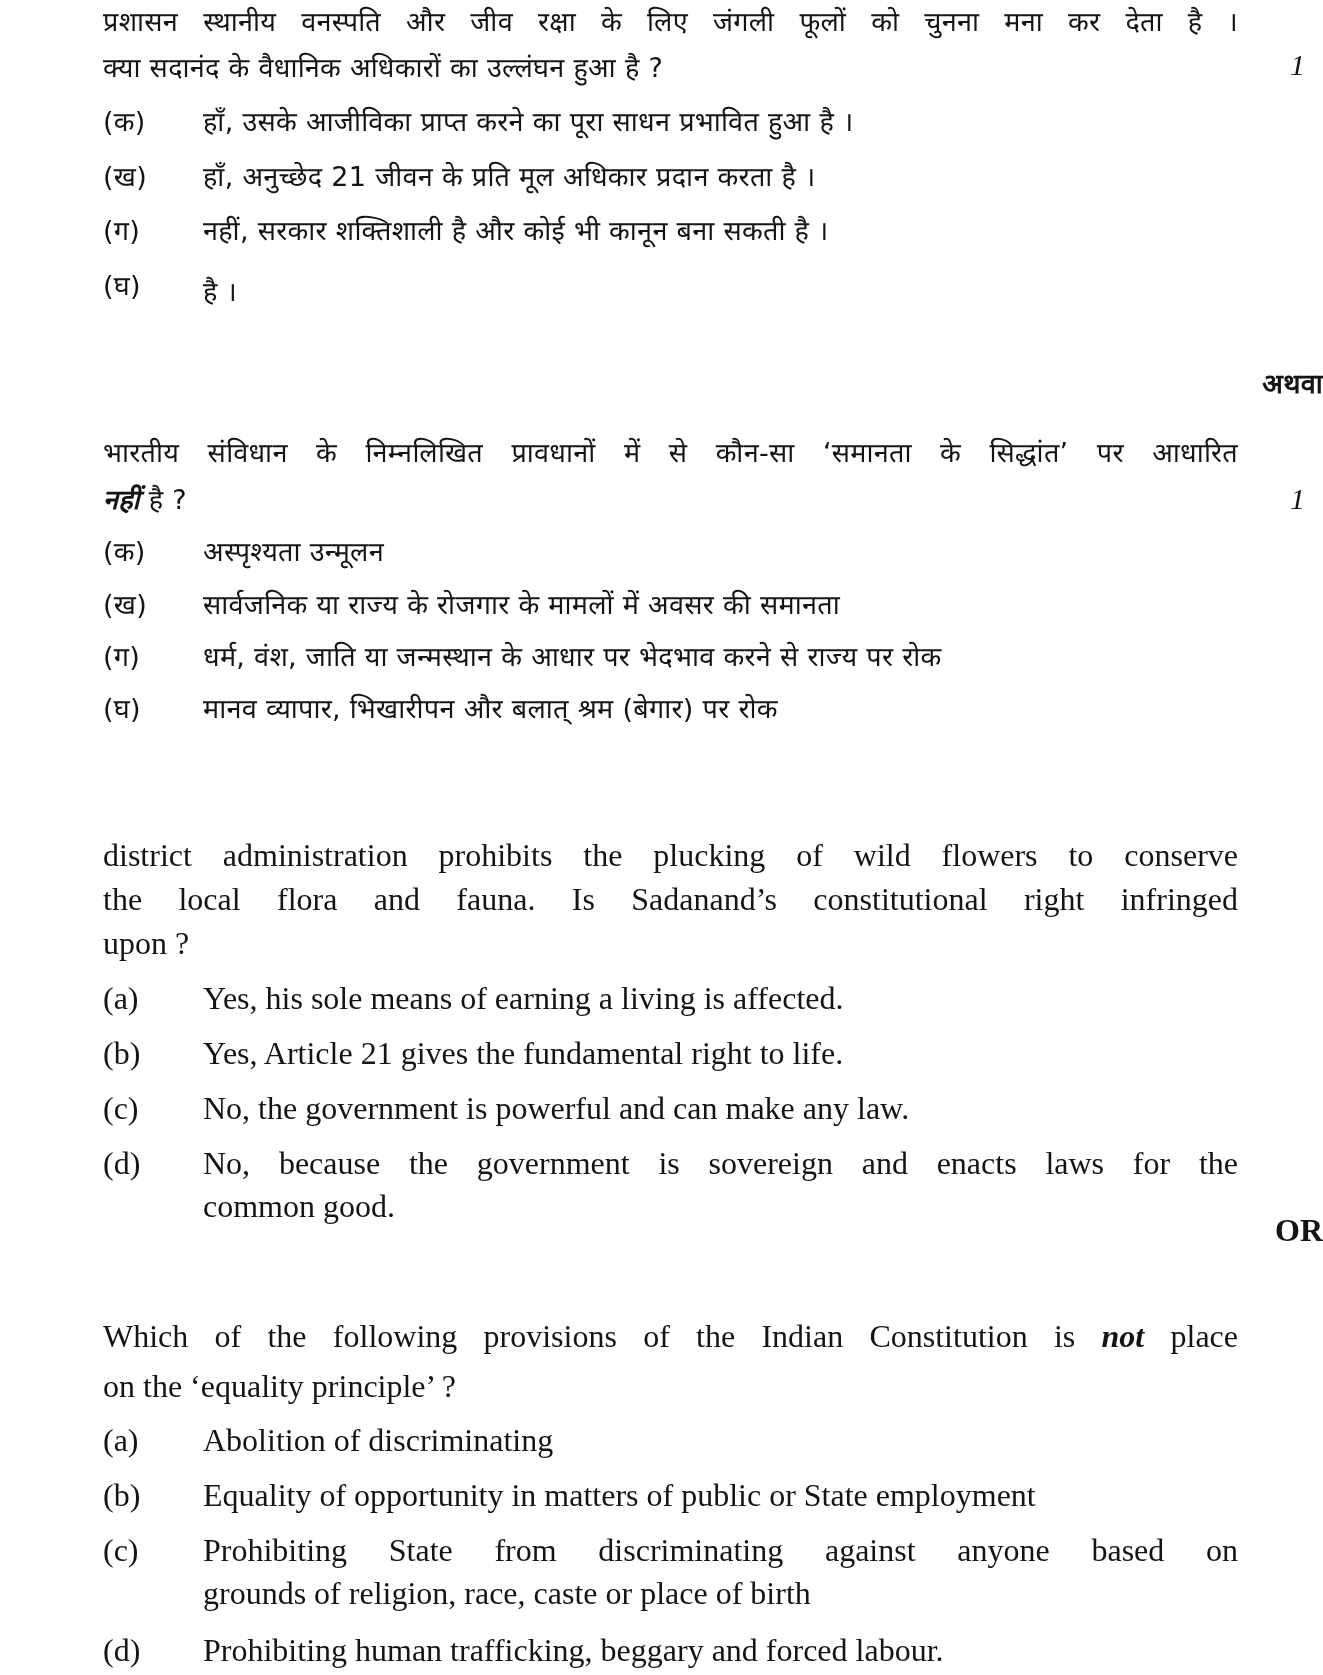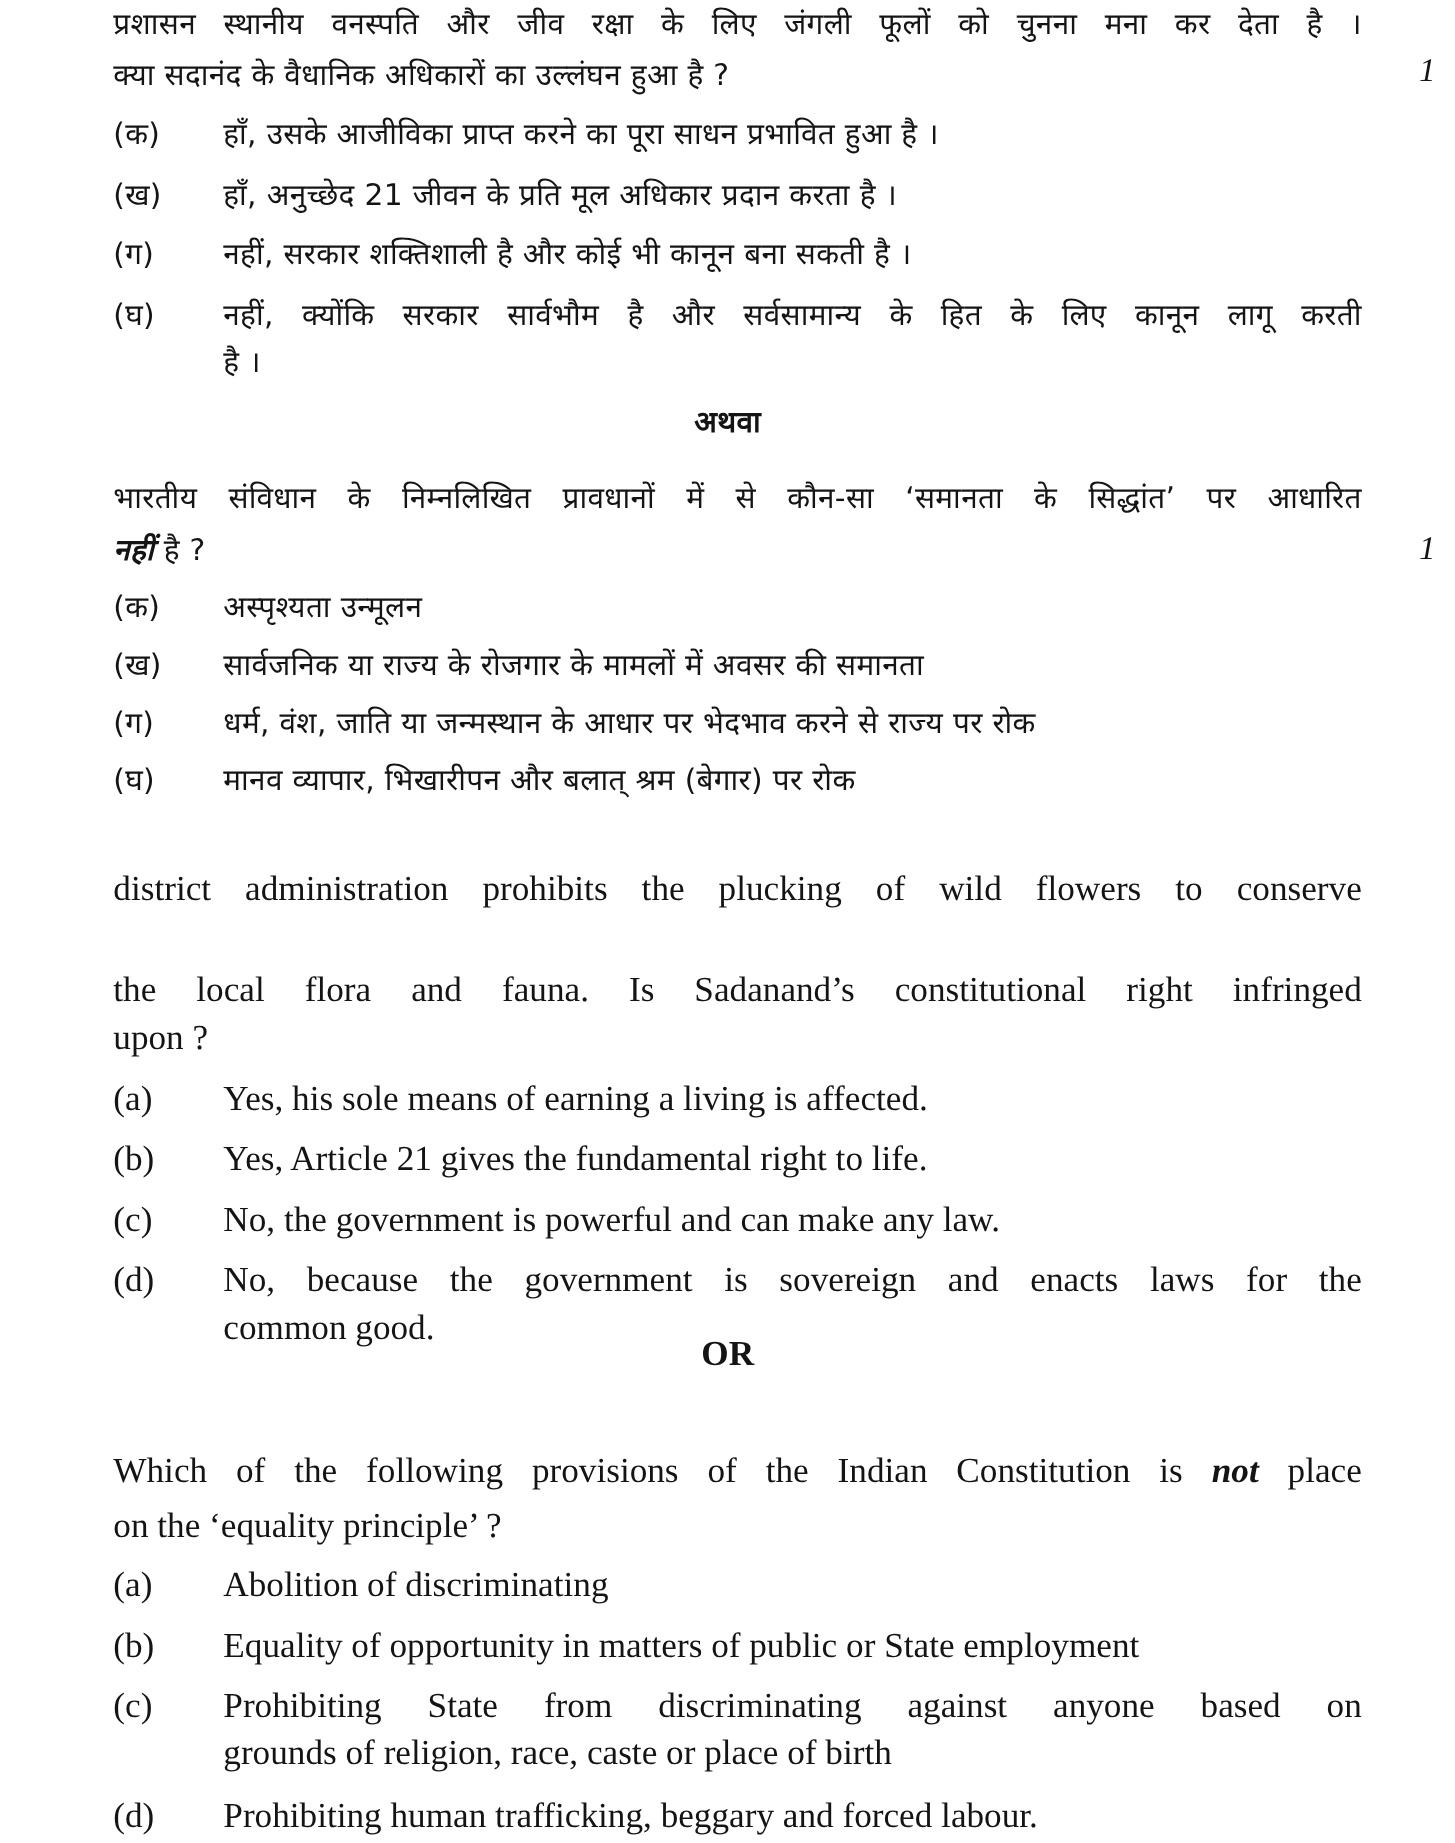--- a/index.html
+++ b/index.html
@@ -65,21 +65,21 @@
       left: 1290px;
       font-family: "Liberation Serif", "DejaVu Serif", serif;
       font-style: italic;
       font-size: 30px;
       color: #141414;
     }
     .center {
       position: absolute;
       left: 0;
       width: 1323px;
-      text-align: center;
+      text-align: right;
       font-weight: bold;
     }
     em.strong { font-style: italic; font-weight: bold; }
   </style>
 </head>
 <body>
 
 <div class="page">
 
   <div class="line hi justify" style="top:2px;">प्रशासन स्थानीय वनस्पति और जीव रक्षा के लिए जंगली फूलों को चुनना मना कर देता है ।</div>
@@ -94,21 +94,20 @@
     <span class="lbl">(ख)</span>
     <span class="txt">हाँ, अनुच्छेद 21 जीवन के प्रति मूल अधिकार प्रदान करता है ।</span>
   </div>
   <div class="opt hi" style="top:211px;">
     <span class="lbl">(ग)</span>
     <span class="txt">नहीं, सरकार शक्तिशाली है और कोई भी कानून बना सकती है ।</span>
   </div>
   <div class="opt hi" style="top:266px;">
     <span class="lbl">(घ)</span>
     <span class="txt">
-      <span class="l2 justify">नहीं, क्योंकि सरकार सार्वभौम है और सर्वसामान्य के हित के लिए कानून लागू करती</span>
       <span class="l2" style="margin-top:6px;">है ।</span>
     </span>
   </div>
 
   <div class="center hi" style="top:364px;">अथवा</div>
 
   <div class="line hi" style="top:480px;">
     <em class="strong">नहीं</em><span> है ?</span>
   </div>
   <div class="line hi justify" style="top:433px;">भारतीय संविधान के निम्नलिखित प्रावधानों में से कौन-सा ‘समानता के सिद्धांत’ पर आधारित</div>
@@ -124,21 +123,21 @@
   </div>
   <div class="opt hi" style="top:637px;">
     <span class="lbl">(ग)</span>
     <span class="txt">धर्म, वंश, जाति या जन्मस्थान के आधार पर भेदभाव करने से राज्य पर रोक</span>
   </div>
   <div class="opt hi" style="top:689px;">
     <span class="lbl">(घ)</span>
     <span class="txt">मानव व्यापार, भिखारीपन और बलात् श्रम (बेगार) पर रोक</span>
   </div>
 
-  <div class="line en justify" style="top:789px;">district administration prohibits the plucking of wild flowers to conserve</div>
+  <div class="line en justify" style="top:837px;">district administration prohibits the plucking of wild flowers to conserve</div>
   <div class="line en justify" style="top:881px;">the local flora and fauna. Is Sadanand’s constitutional right infringed</div>
   <div class="line en" style="top:925px;">upon ?</div>
 
   <div class="opt en" style="top:980px;">
     <span class="lbl">(a)</span>
     <span class="txt">Yes, his sole means of earning a living is affected.</span>
   </div>
   <div class="opt en" style="top:1035px;">
     <span class="lbl">(b)</span>
     <span class="txt">Yes, Article 21 gives the fundamental right to life.</span>

